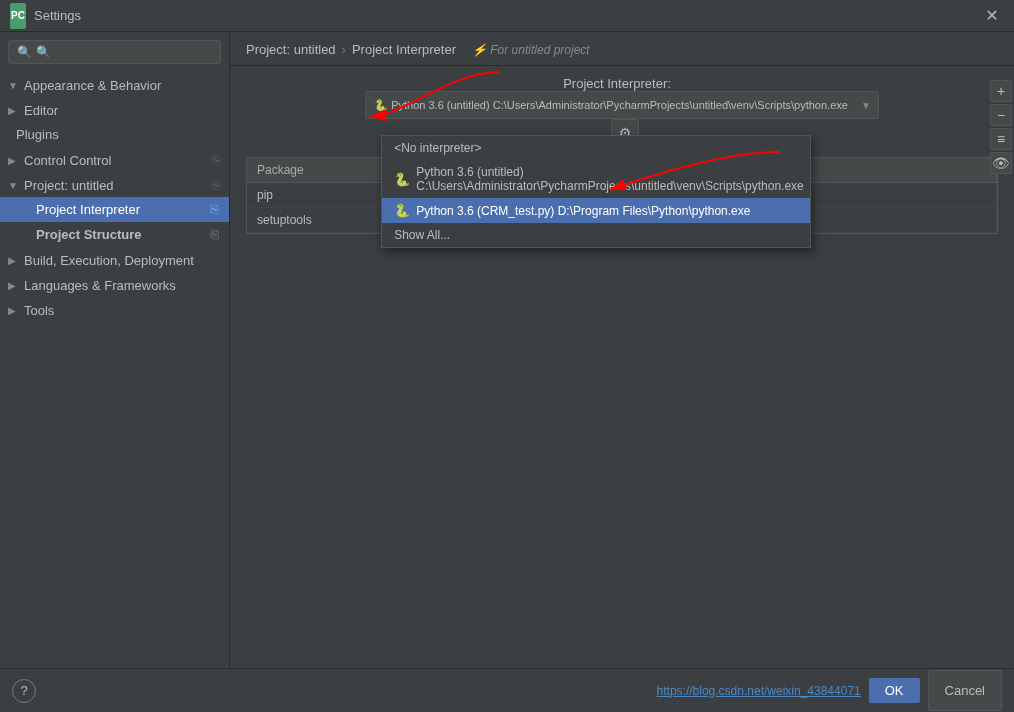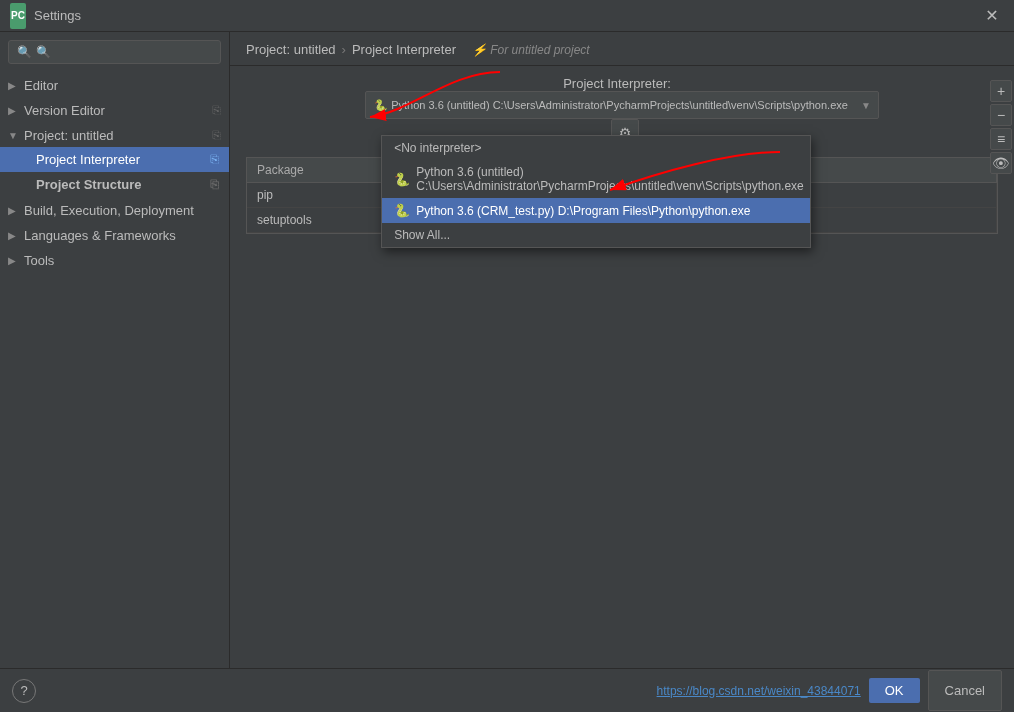--- a/index.html
+++ b/index.html
@@ -353,31 +353,38 @@
 
 <div class="main-layout">
 
   <div class="sidebar">
 
     <div class="search-box">
       <span class="search-icon">🔍</span>
       <input type="text" placeholder="🔍" style="">
     </div>
 
+    <div class="sidebar-group">
+      <span class="chevron expanded"></span>
+      <span>Appearance &amp; Behavior</span>
+    </div>
 
 
     <div class="sidebar-group">
       <span class="chevron collapsed"></span>
       <span>Editor</span>
     </div>
 
+    <div class="sidebar-item">
+      <span>Plugins</span>
+    </div>
 
     <div class="sidebar-group">
       <span class="chevron collapsed"></span>
-      <span>Version Editor</span>
+      <span>Control Control</span>
       <span class="copy-icon">⎘</span>
     </div>
 
     <div class="sidebar-group">
       <span class="chevron expanded"></span>
       <span>Project: untitled</span>
       <span class="copy-icon">⎘</span>
     </div>
 
     <div class="sidebar-item selected" style="padding-left: 36px;">

